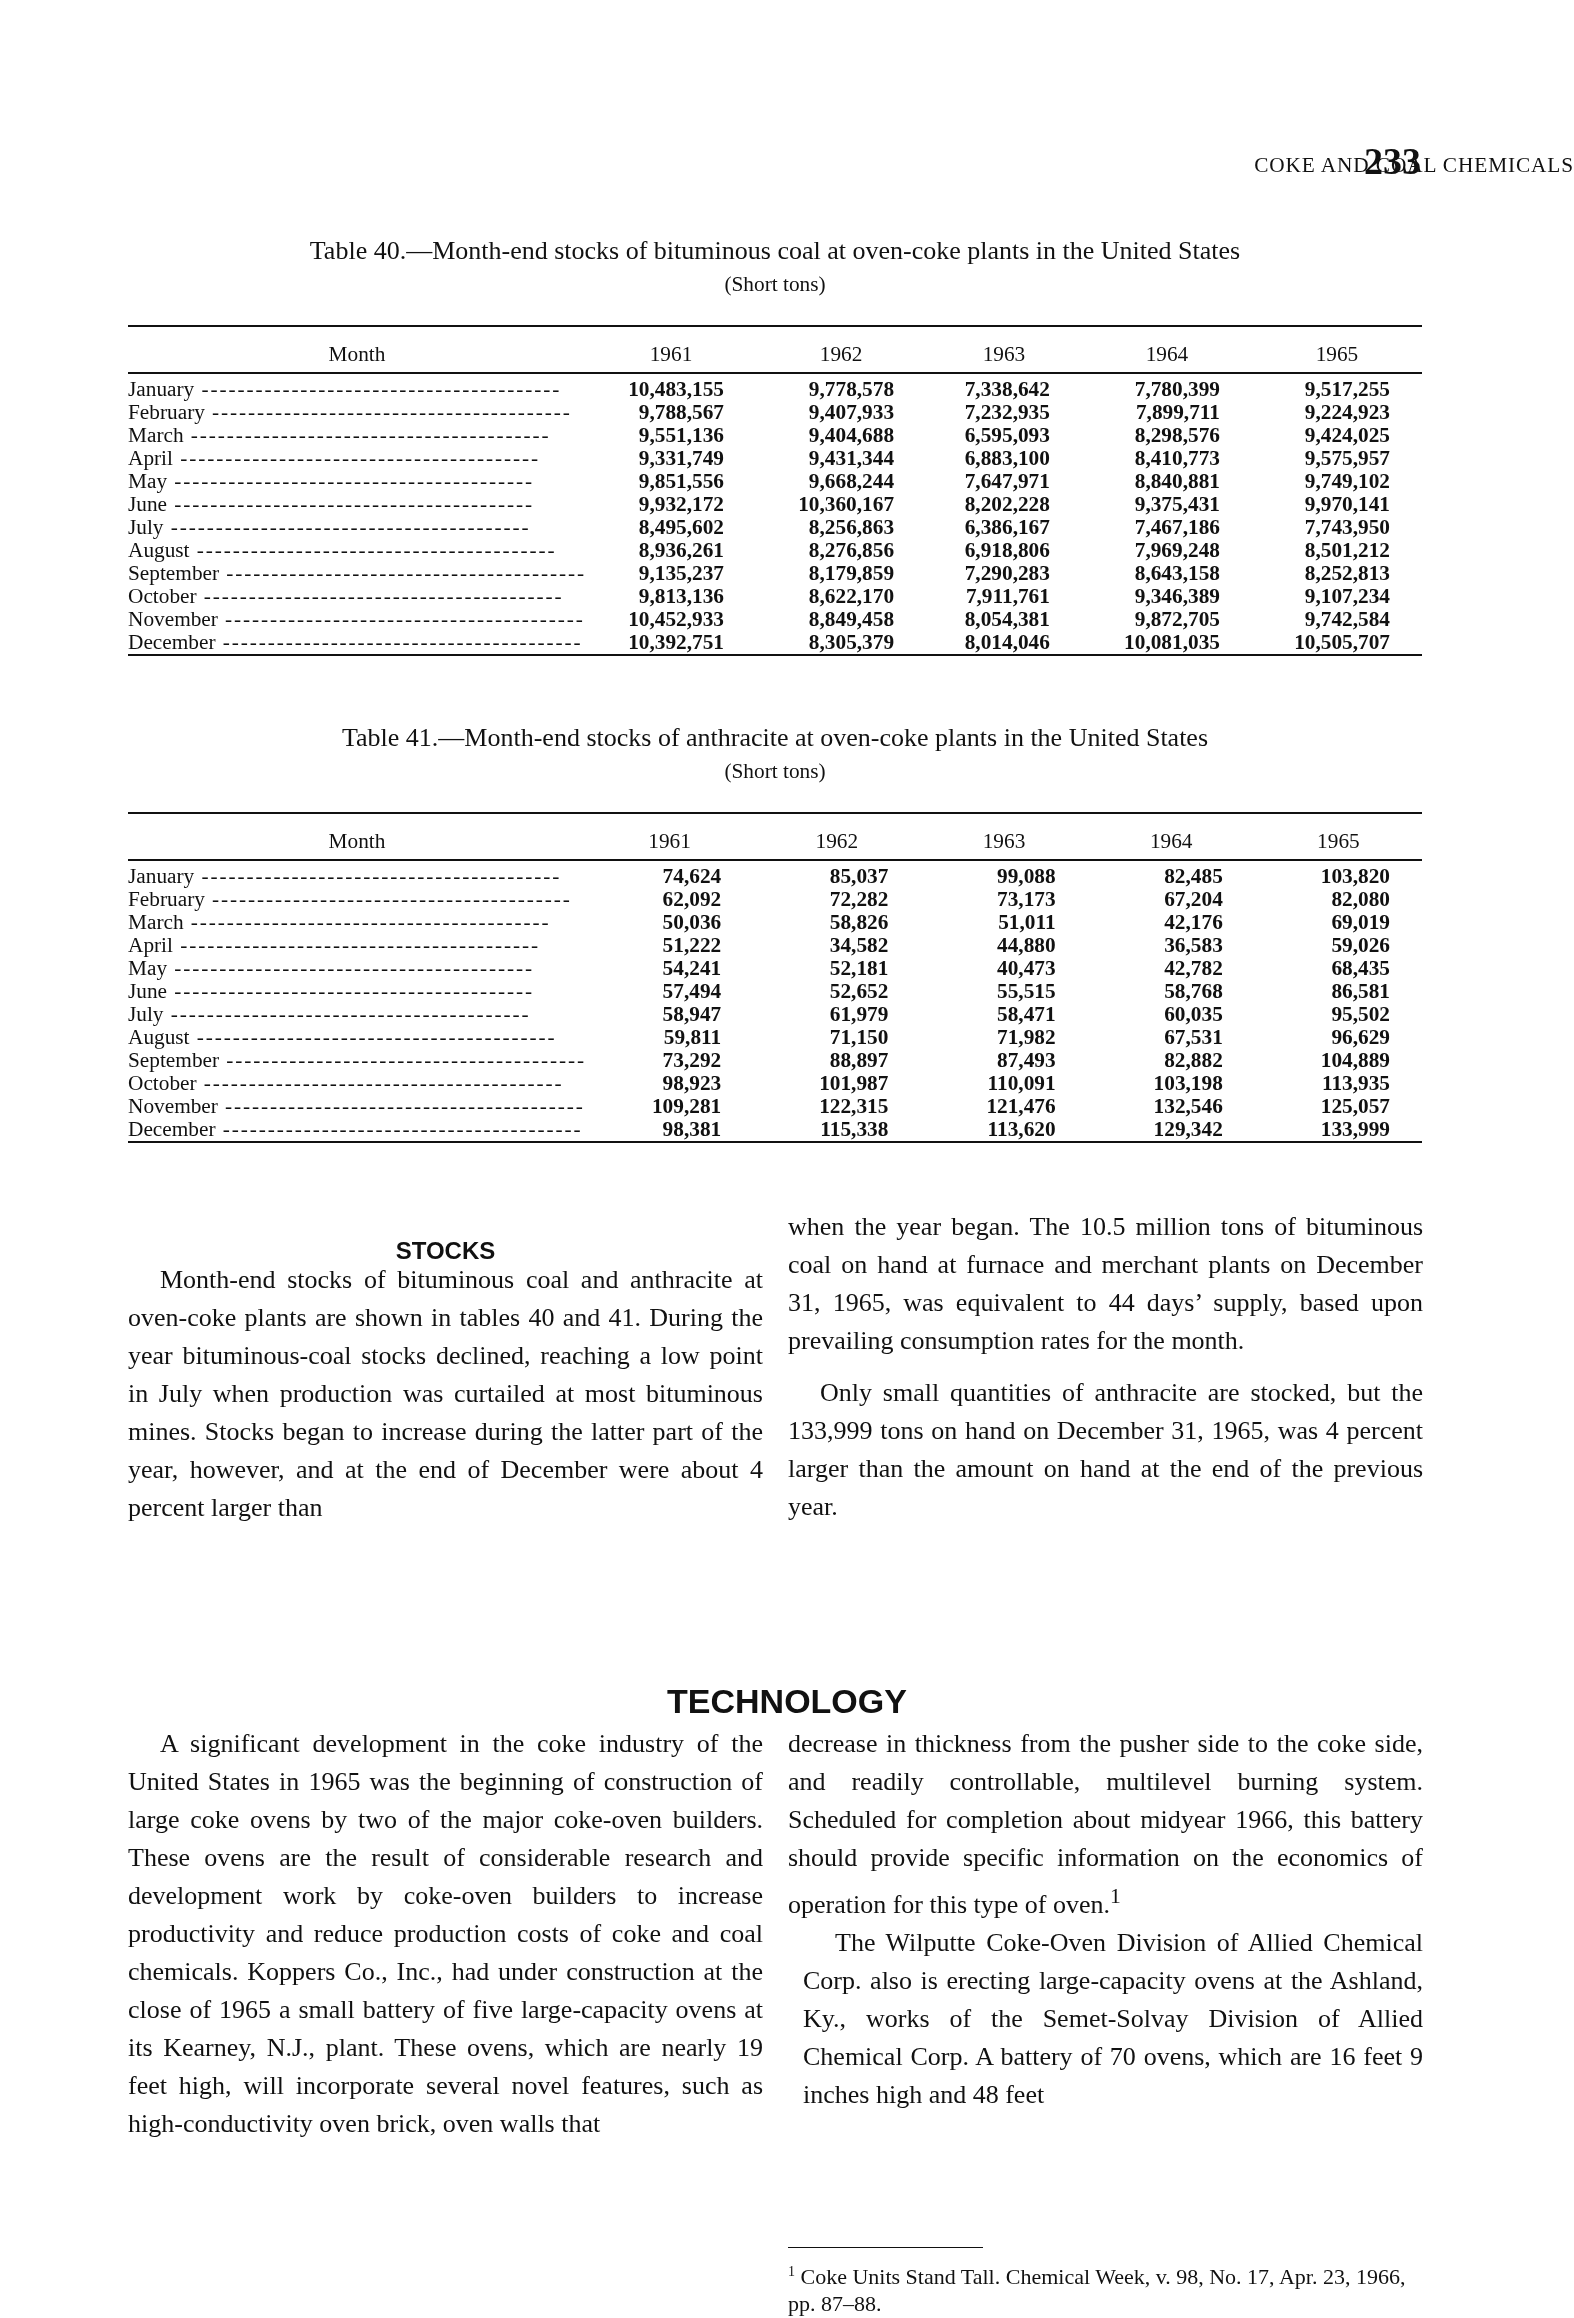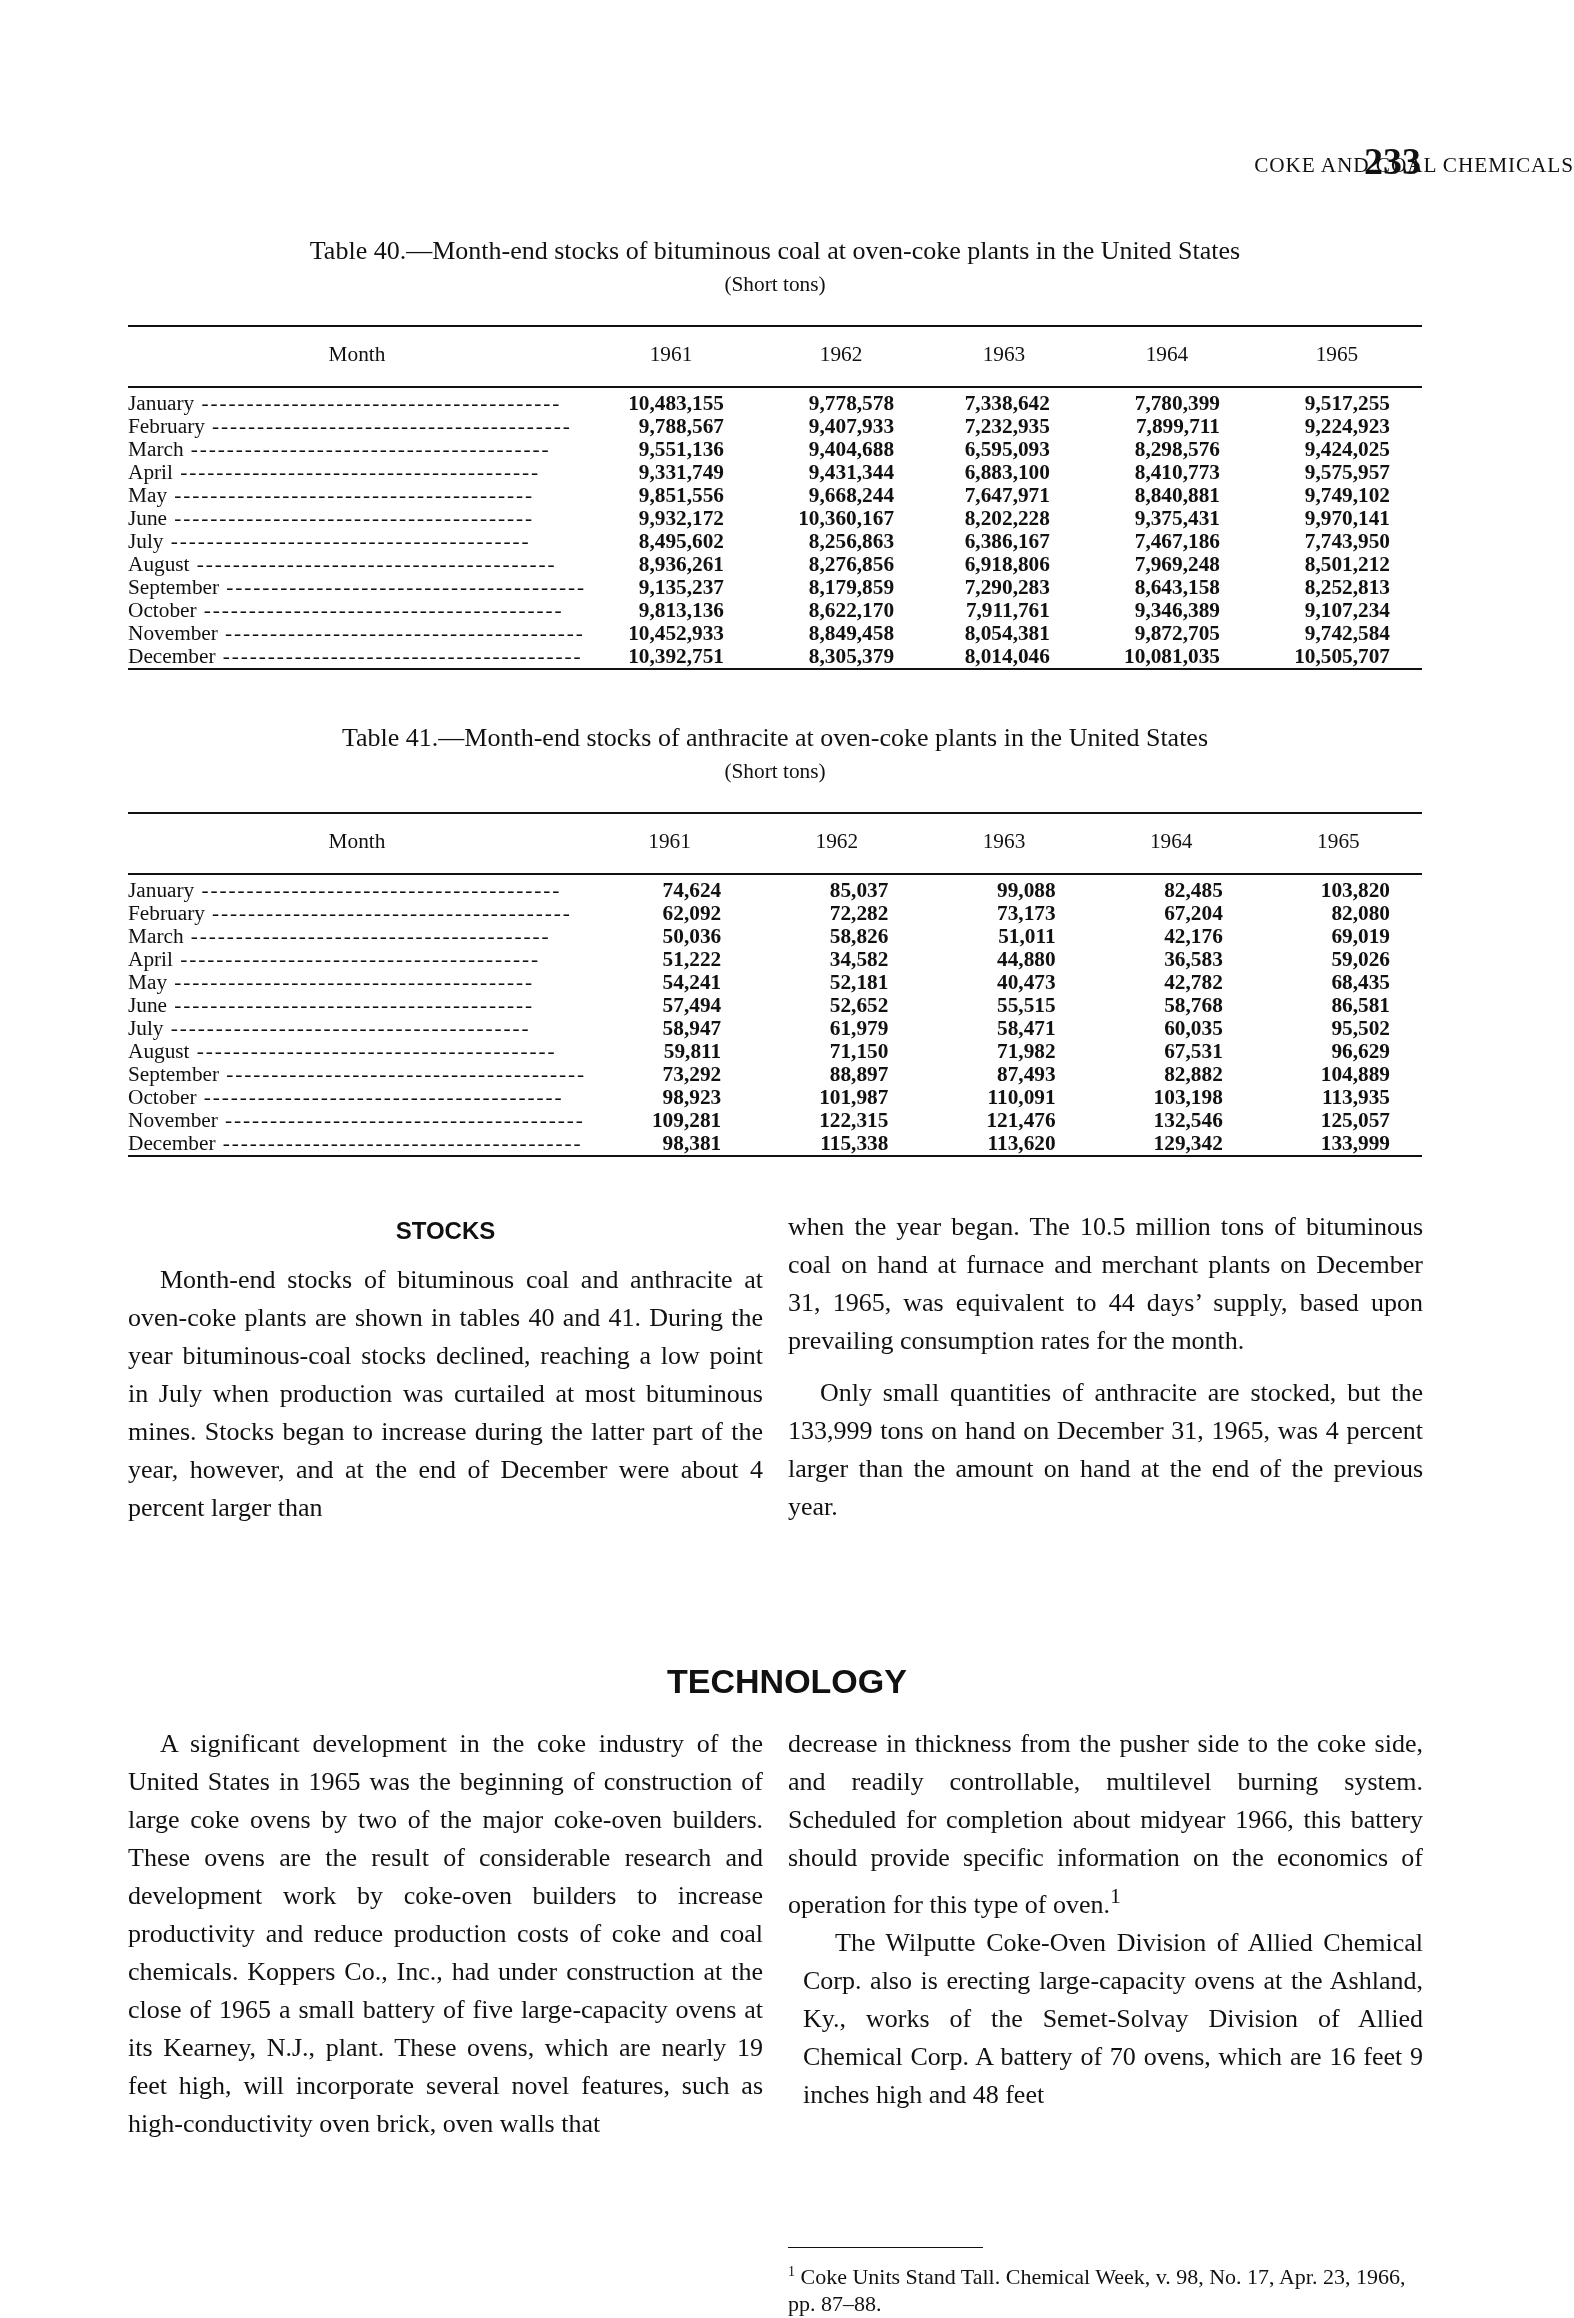--- a/index.html
+++ b/index.html
@@ -3,33 +3,33 @@
 <meta charset="utf-8">
 <style>
   html, body { margin: 0; padding: 0; background: #ffffff; }
   body { width: 1574px; height: 2506px; position: relative; color: #111; font-family: "Liberation Serif", "DejaVu Serif", serif; overflow: hidden; }
   .running-head { position: absolute; top: 153px; left: 0; width: 1574px; text-align: right; font-size: 21.3px; letter-spacing: 0.9px; }
   .page-number { position: absolute; top: 139px; right: 153px; font-size: 38px; font-weight: bold; }
   .table-block { position: absolute; left: 128px; width: 1294px; }
   .table-title { text-align: center; font-size: 26px; font-weight: normal; font-family: "Liberation Serif", serif; }
   .table-subtitle { text-align: center; font-size: 21.3px; margin-top: 6px; }
   table.data { width: 100%; border-collapse: collapse; margin-top: 28px; font-family: "Liberation Serif", serif; }
-  table.data thead th { font-weight: normal; font-size: 21.3px; padding: 15px 0 19px; border-top: 2.8px solid #111; border-bottom: 2.3px solid #111; }
+  table.data thead th { font-weight: normal; font-size: 21.3px; padding: 15px 0 5px; border-top: 2.8px solid #111; border-bottom: 2.3px solid #111; }
   table.data thead th.month-h { text-align: center; width: 32%; }
   table.data tbody td { font-size: 21.3px; line-height: 23px; padding: 0; text-align: right; font-weight: bold; }
   table.data tbody tr:first-child td { padding-top: 4px; margin-left: 7px; }
   table.data tbody tr:last-child td { padding-bottom: 0; border-bottom: 2.3px solid #111; }
   table.data tbody td.month { text-align: left; font-weight: normal; white-space: nowrap; overflow: hidden; }
   table.data tbody td.month span.leader { letter-spacing: 1.9px; }
   table.data tbody td.num { padding-right: 32px; }
   .col-text { position: absolute; width: 635px; font-size: 26px; line-height: 38px; text-align: justify; }
   .col-text p { margin: 0; text-indent: 32px; }
   .col-text p.noindent { text-indent: 0; }
   .col-text p + p { margin-top: 14px; }
-  .section-head { font-family: "Liberation Sans", sans-serif; font-weight: bold; text-align: center; }
+  .section-head { font-family: "Liberation Sans", sans-serif; font-weight: bold; text-align: center; margin-top: 20px; }
   .stocks-head { position: absolute; top: 1217px; left: 128px; width: 635px; font-size: 24px; }
   .tech-head { position: absolute; top: 1662px; left: 0; width: 1574px; font-size: 34px; }
   .footnote-rule { position: absolute; left: 788px; top: 2247px; width: 195px; border-top: 1.4px solid #111; }
   .footnote { position: absolute; left: 788px; top: 2258px; width: 635px; font-size: 22px; line-height: 27px; }
   .footnote sup { font-size: 14px; }
 </style>
 </head>
 <body>
 
 <div class="running-head">COKE AND COAL CHEMICALS</div>

